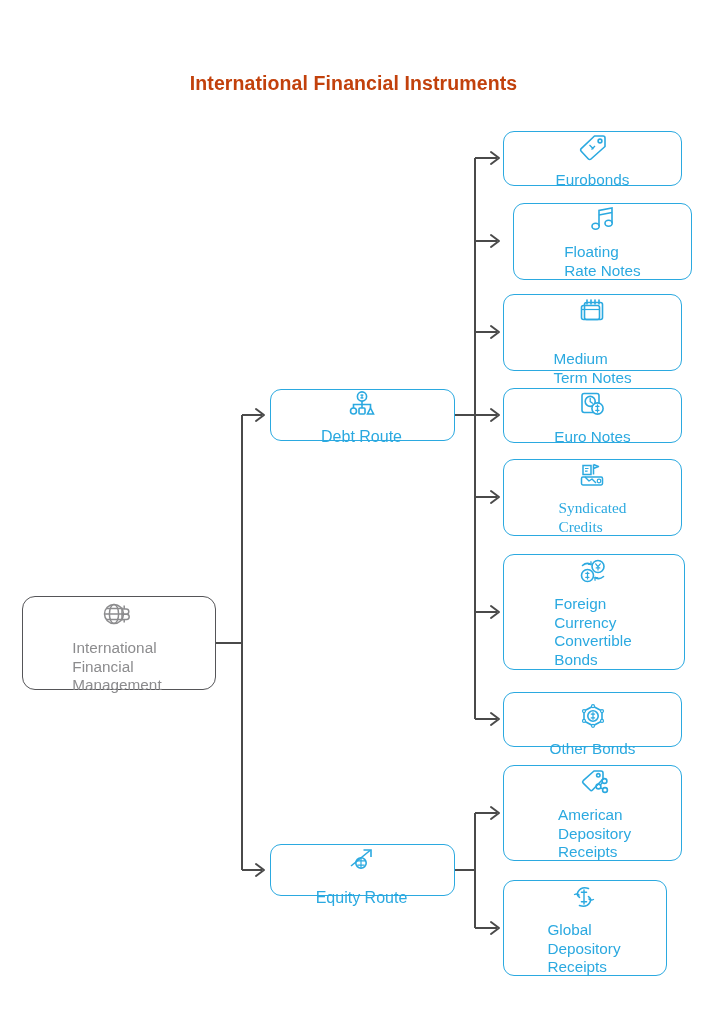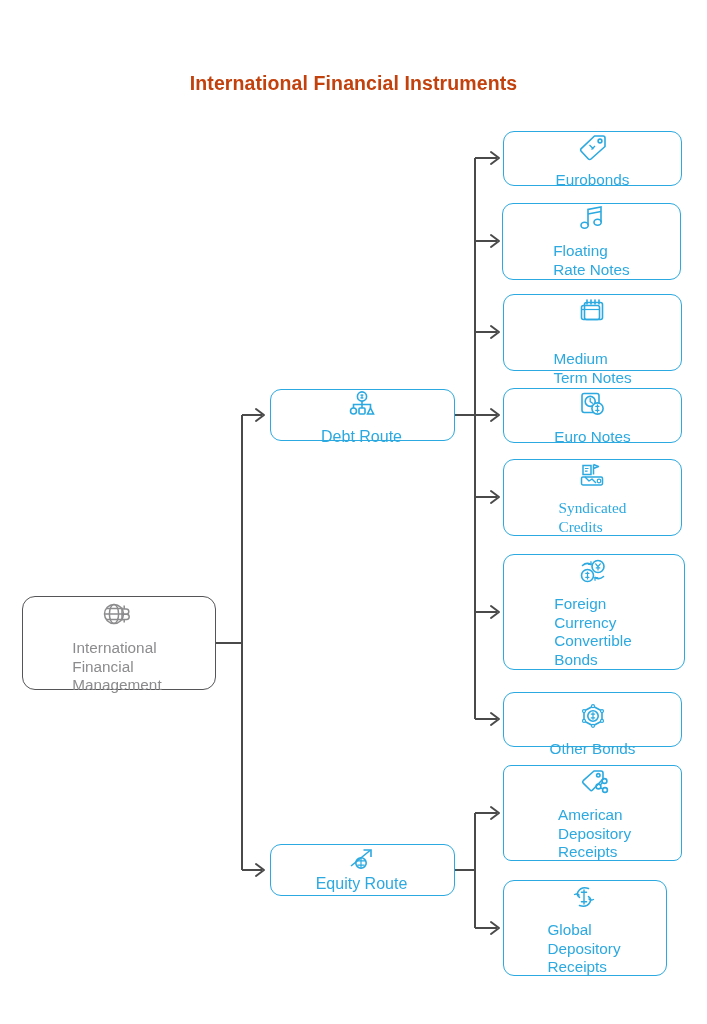--- a/index.html
+++ b/index.html
@@ -158,21 +158,21 @@
         <path d="M14,4.2 v4.6 M12.4,5.2 h3 M12.4,7.8 h3" stroke-width="1.2"></path>
         <path d="M14,11.1 v3.4 M5.5,18 v-3.5 H22.5 V18 M14,14.5 v3.5"></path>
         <circle cx="5.5" cy="21" r="3"></circle>
         <rect x="11" y="18" width="6" height="6" rx="1"></rect>
         <path d="M22.5,18 l3,6 h-6 z"></path>
       </svg>
     </span>
     <span class="lbl">Debt Route</span>
   </div>
 
-  <div class="node blue branch" style="left:270px; top:844px; width:185px; height:52px; padding:0 12px 0 10px; gap:1px;">
+  <div class="node blue branch" style="left:270px; top:844px; width:185px; height:52px; padding:0 12px 0 10px; gap:15px;">
     <span class="ico">
       <svg width="28" height="28" viewBox="0 0 28 28" fill="none" stroke="#2ba9e0" stroke-width="1.6">
         <path d="M3,21 L22,5.5"></path>
         <path d="M15.5,5 H23 V12"></path>
         <circle cx="13" cy="18" r="5.2"></circle>
         <path d="M8.4,15.8 h9.2 M9.3,20.2 h7.4" stroke-width="1.2"></path>
         <path d="M13,12.8 v10.4" stroke-width="1.2"></path>
       </svg>
     </span>
     <span class="lbl">Equity Route</span>
@@ -184,21 +184,21 @@
         <path d="M16.5,4 H25 a2,2 0 0 1 2,2 V14.5 L13,27 a1.8,1.8 0 0 1-2.6,0 L3.2,19.2 a1.8,1.8 0 0 1 0-2.6 z"></path>
         <circle cx="22" cy="9" r="1.9"></circle>
         <path d="M11.5,13 l4,4 M13.5,17.5 l3.5-3.5" stroke-width="1.3"></path>
       </svg>
     </span>
     <span class="lbl">
       <span>Eurobonds</span>
     </span>
   </div>
 
-  <div class="node blue leaf" style="left:502px; top:203px; width:179px; height:77px; padding:0 10px 0 10px; gap:9px;justify-content:center;">
+  <div class="node blue leaf" style="left:513px; top:203px; width:179px; height:77px; padding:0 10px 0 10px; gap:9px;">
     <span class="ico">
       <svg width="30" height="30" viewBox="0 0 30 30" fill="none" stroke="#2ba9e0" stroke-width="1.6">
         <path d="M11,22 V6.5 L24,4 V19"></path>
         <path d="M11,11 L24,8.5"></path>
         <ellipse cx="7.6" cy="22.3" rx="3.6" ry="3"></ellipse>
         <ellipse cx="20.6" cy="19.3" rx="3.6" ry="3"></ellipse>
       </svg>
     </span>
     <span class="lbl">
       <span>Floating</span><br>
@@ -286,21 +286,21 @@
         <circle cx="15" cy="24.8" r="1.5" fill="#ffffff" stroke-width="1.2"></circle>
         <circle cx="6" cy="19.9" r="1.5" fill="#ffffff" stroke-width="1.2"></circle>
         <circle cx="6" cy="10.1" r="1.5" fill="#ffffff" stroke-width="1.2"></circle>
       </svg>
     </span>
     <span class="lbl">
       <span>Other Bonds</span>
     </span>
   </div>
 
-  <div class="node blue leaf" style="left:503px; top:765px; width:179px; height:96px; padding:0 4px 0 8px; gap:8px;border-radius:8px;">
+  <div class="node blue leaf" style="left:503px; top:765px; width:179px; height:96px; padding:0 4px 0 8px; gap:8px;">
     <span class="ico">
       <svg width="32" height="32" viewBox="0 0 32 32" fill="none" stroke="#2ba9e0" stroke-width="1.6" stroke-linejoin="round">
         <path d="M15,5 H22 a2,2 0 0 1 2,2 V13 L13.5,24 a1.7,1.7 0 0 1-2.4,0 L4.2,17.1 a1.7,1.7 0 0 1 0-2.4 z"></path>
         <circle cx="19.3" cy="9.3" r="1.7"></circle>
         <circle cx="25.5" cy="15" r="2.4"></circle>
         <circle cx="19.5" cy="20.5" r="2.4"></circle>
         <circle cx="26" cy="24" r="2.4"></circle>
         <path d="M23.4,16.4 L21.4,19.2 M21.7,21.9 L24,23.2" stroke-width="1.3"></path>
       </svg>
     </span>

